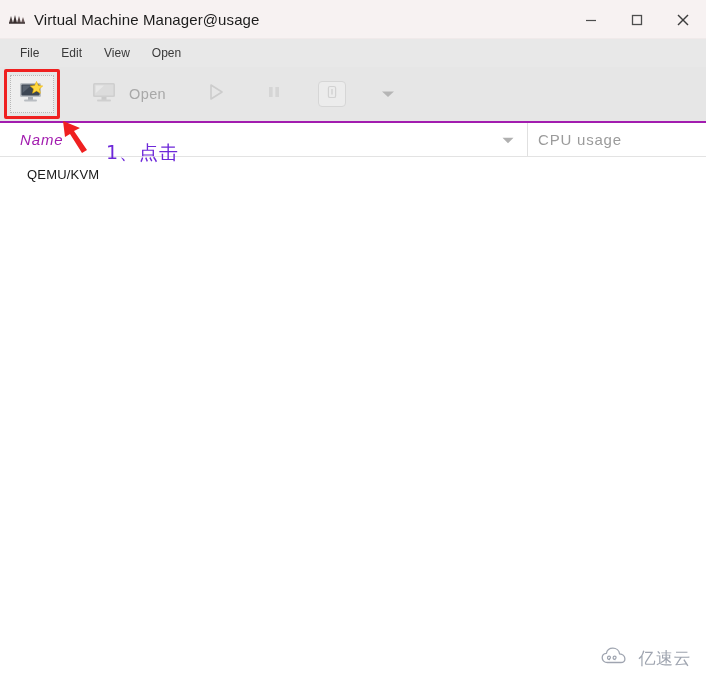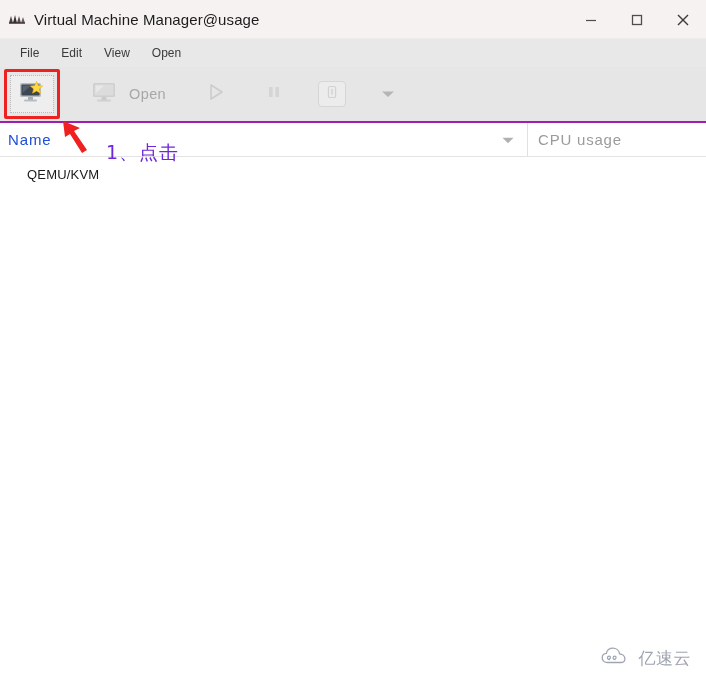--- a/index.html
+++ b/index.html
@@ -130,23 +130,24 @@
   }
   .col-name {
     position: relative;
     flex: 0 0 528px;
     display: flex;
     align-items: center;
     border-right: 1px solid #e0e0e0;
   }
   .col-name-label {
     font-size: 15px;
-    color: #1d4ed8;
+    color: #a21caf;
     letter-spacing: 0.9px;
-    padding-left: 8px;
+    padding-left: 20px;
+    font-style: italic;
   }
   .col-sort {
     position: absolute;
     right: 12px; top: 50%;
     transform: translateY(-50%);
   }
   .col-cpu {
     flex: 1 1 auto;
     display: flex;
     align-items: center;

